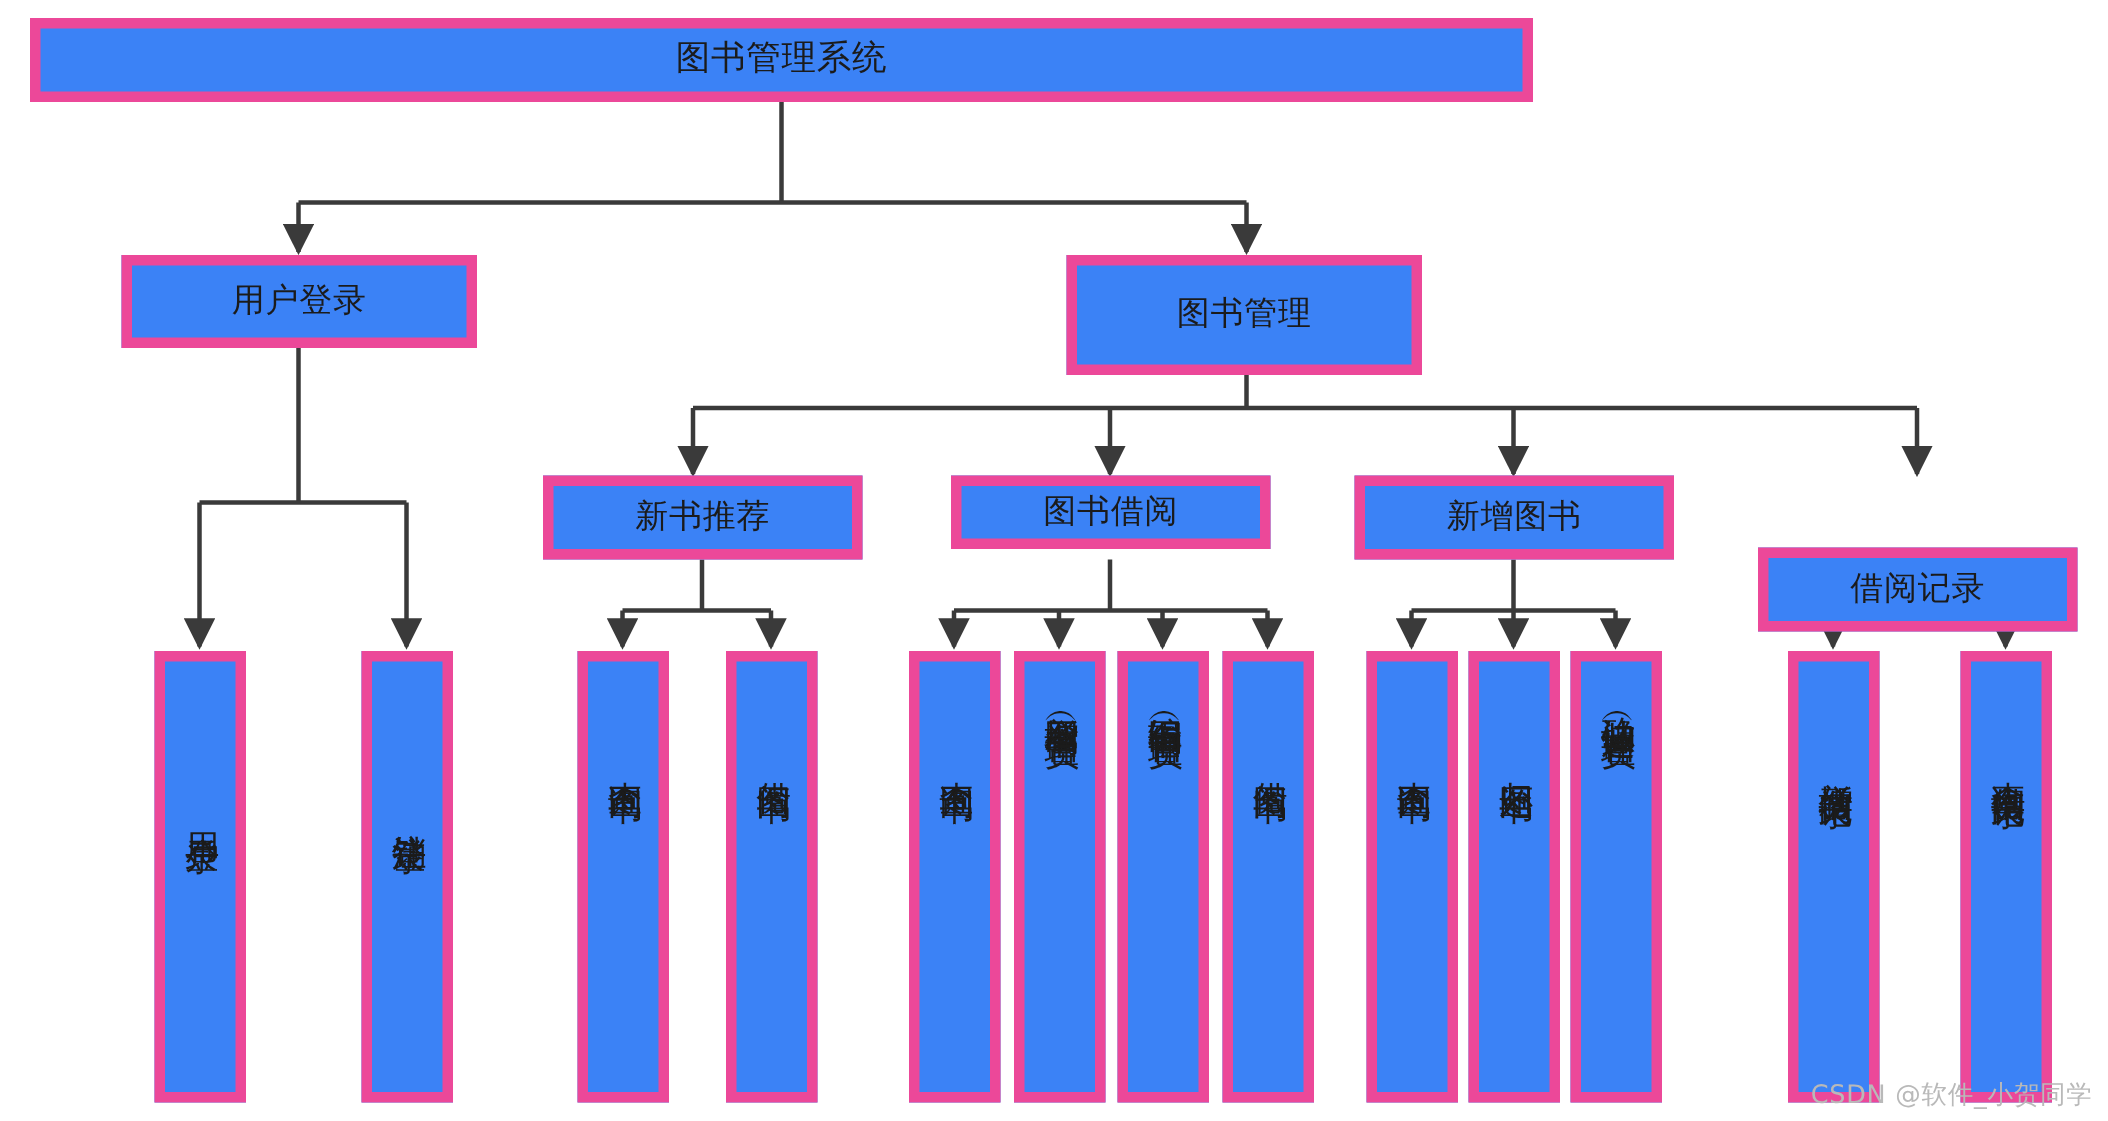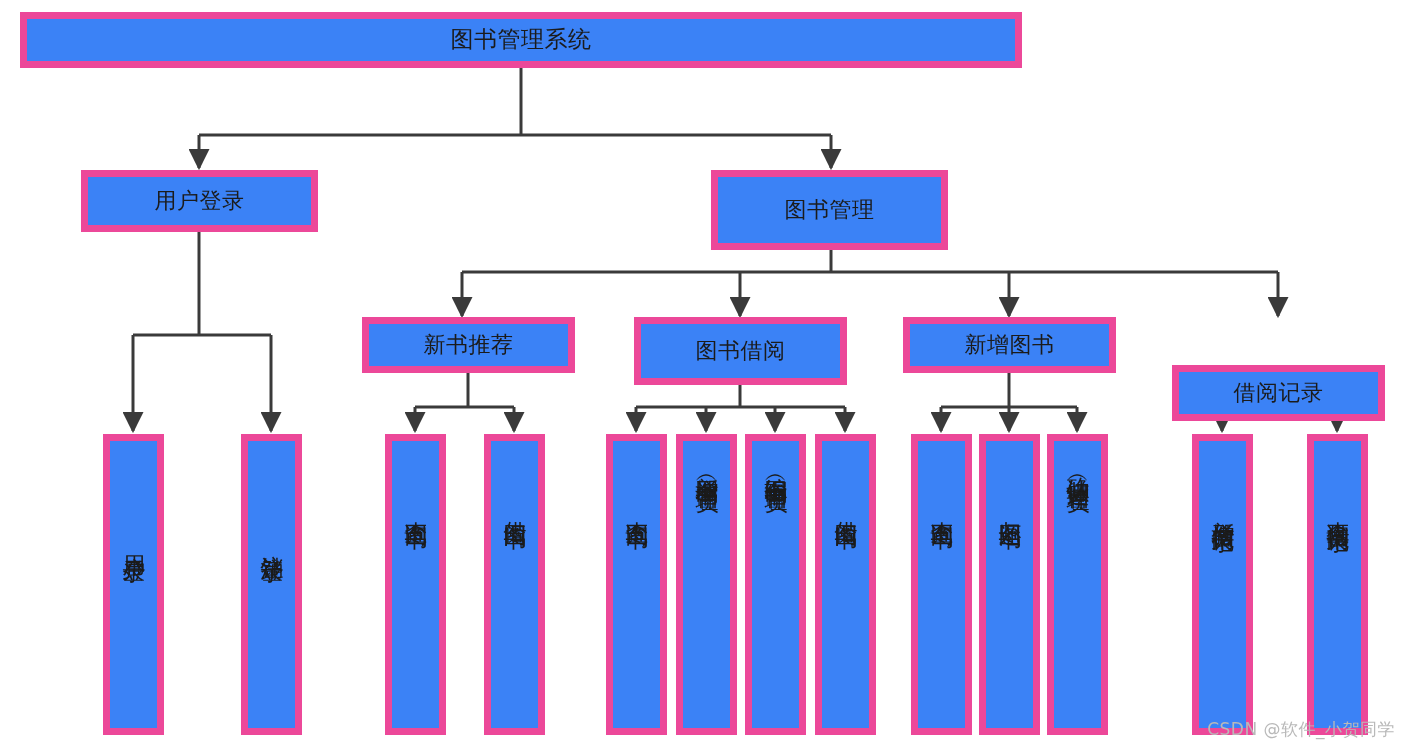--- a/index.html
+++ b/index.html
@@ -143,21 +143,21 @@
   <div class="node horizontal" style="left:81px; top:170px; width:237px; height:62px;">
     <span class="node-label">用户登录</span>
   </div>
   <div class="node horizontal" style="left:711px; top:170px; width:237px; height:80px;">
     <span class="node-label">图书管理</span>
   </div>
 
   <div class="node horizontal" style="left:362px; top:317px; width:213px; height:56px;">
     <span class="node-label">新书推荐</span>
   </div>
-  <div class="node horizontal" style="left:634px; top:317px; width:213px; height:68px;">
+  <div class="node horizontal" style="left:634px; top:317px; width:213px; height:49px;">
     <span class="node-label">图书借阅</span>
   </div>
   <div class="node horizontal" style="left:903px; top:317px; width:213px; height:56px;">
     <span class="node-label">新增图书</span>
   </div>
   <div class="node horizontal" style="left:1172px; top:317px; width:213px; height:56px;margin-top:48px;">
     <span class="node-label">借阅记录</span>
   </div>
 
   <div class="node vertical mid" style="left:103px; top:434px; width:61px; height:301px;">

